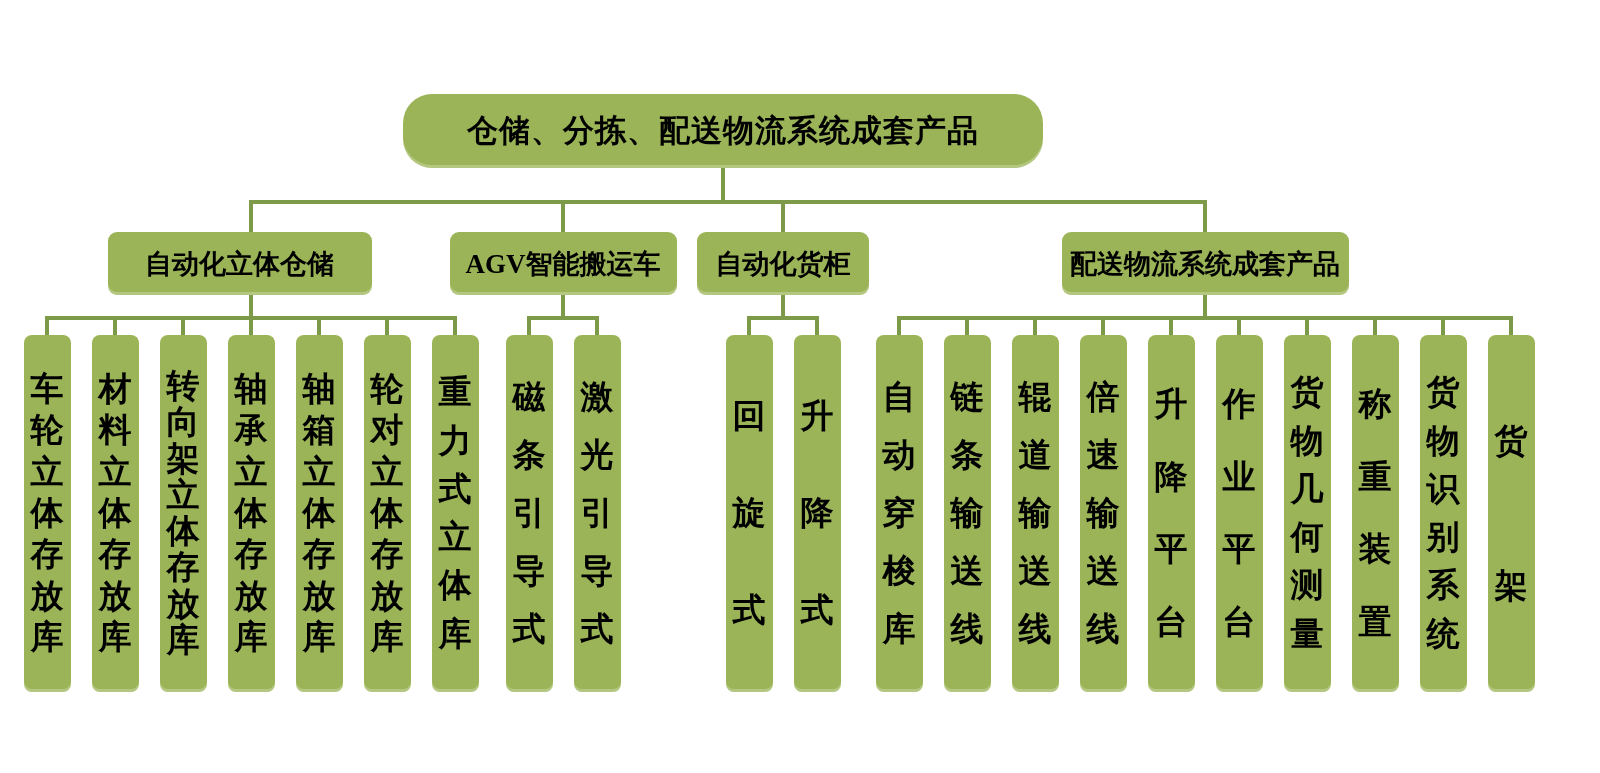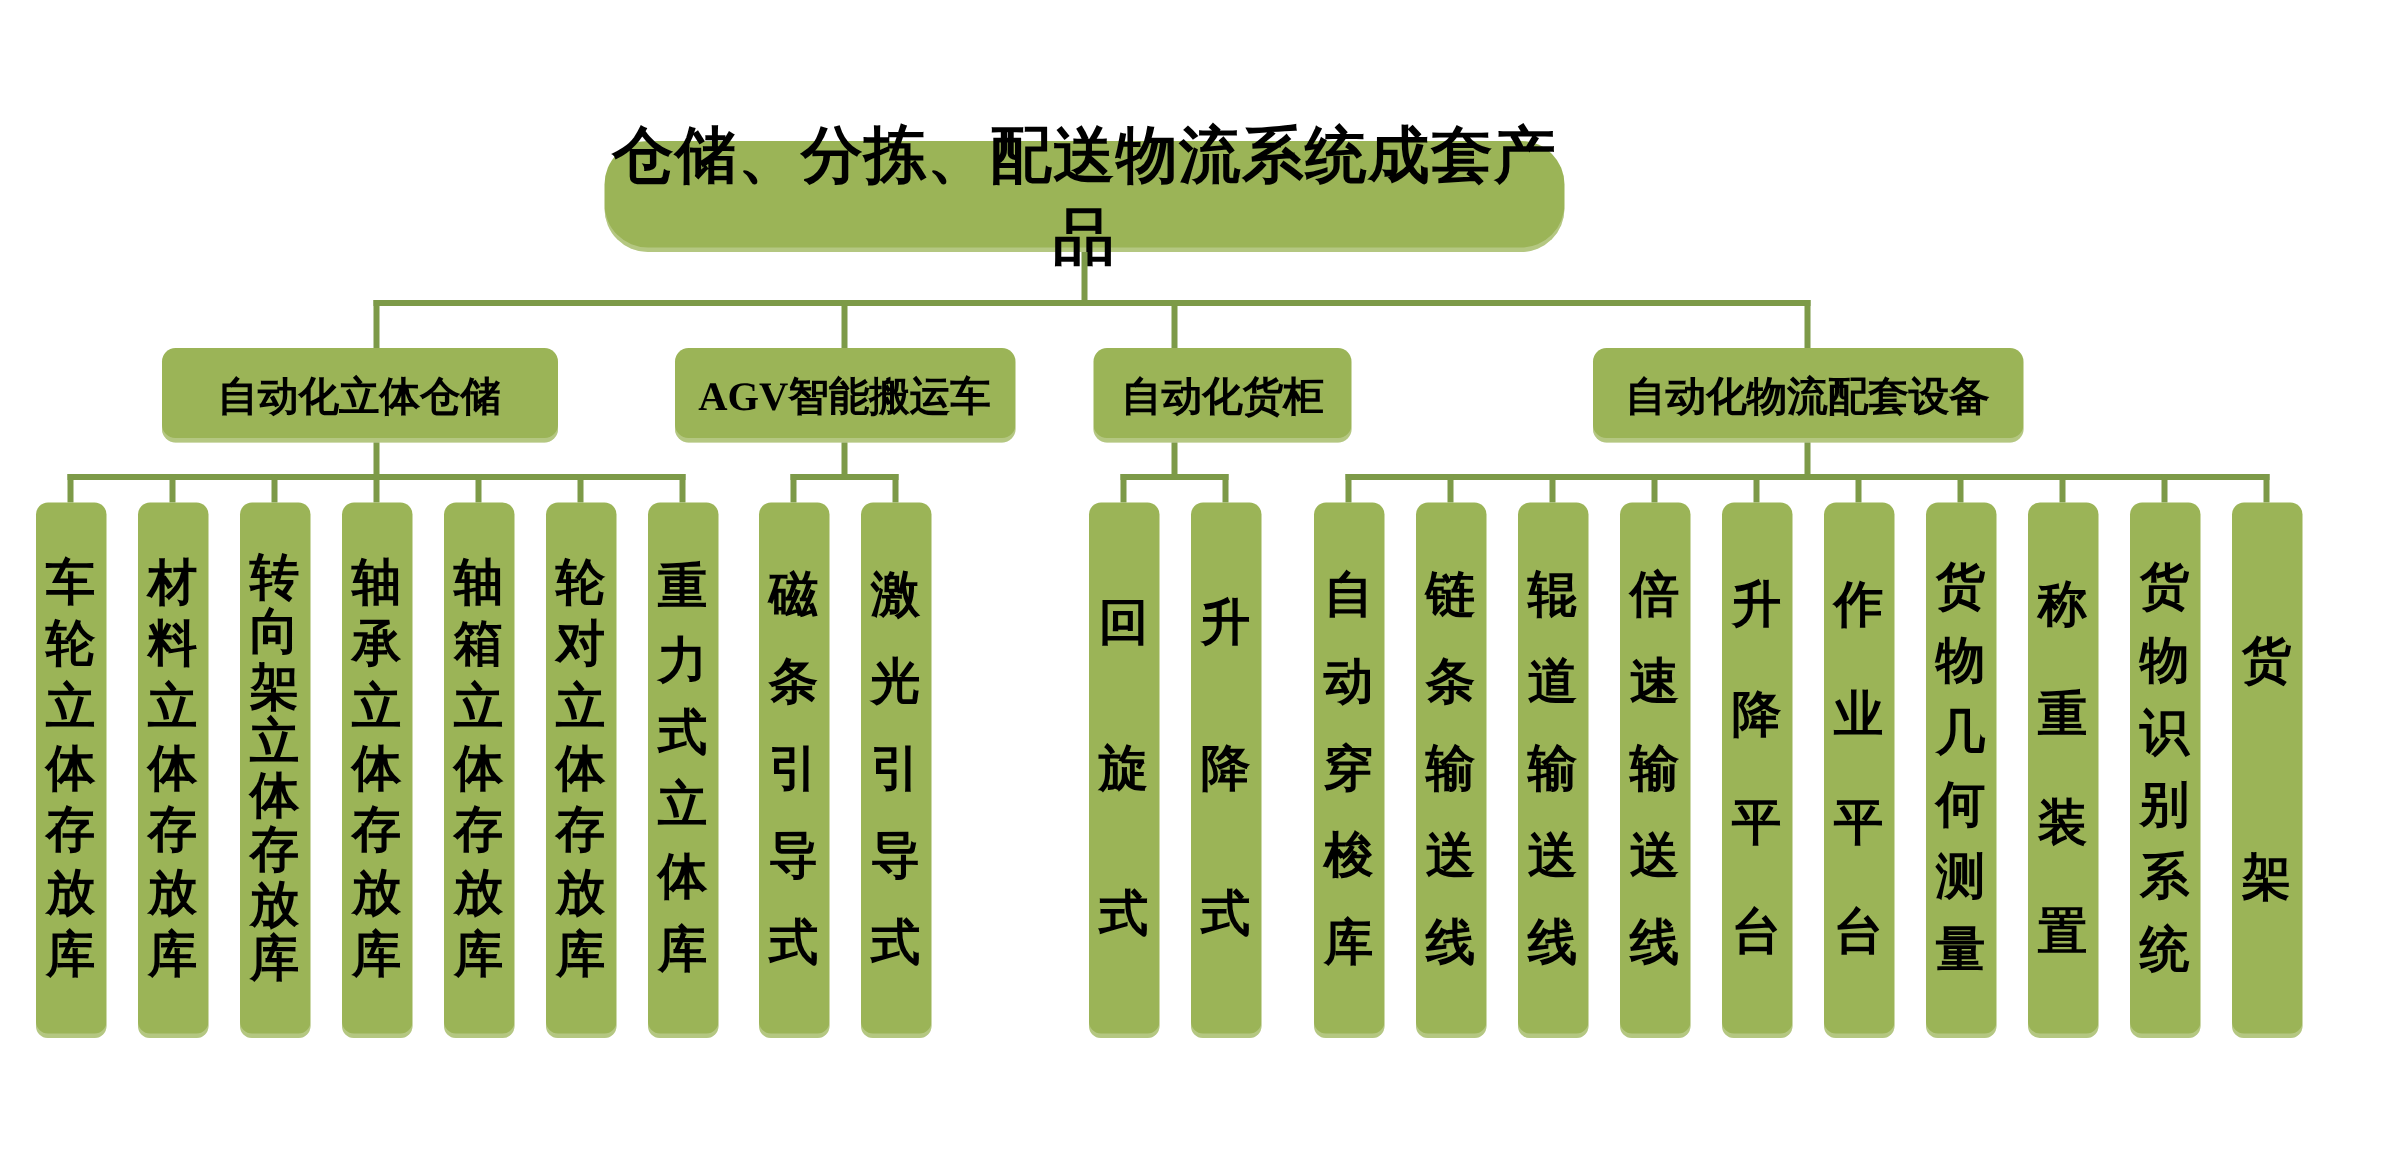--- a/index.html
+++ b/index.html
@@ -18,21 +18,21 @@
     position:absolute;
     background:var(--fill,#9bb457);
     border-radius:9px;
     display:flex;align-items:center;justify-content:center;
     color:var(--text,#000000);
     font-weight:700;
     box-shadow:inset 0 -3px 0 rgba(255,255,255,0.25);
     box-sizing:border-box;
     text-align:center;
   }
-  .node.root{font-size:41px;letter-spacing:1px;border-radius:29px;}
+  .node.root{font-size:31px;letter-spacing:1px;border-radius:29px;}
   .node.l2{font-size:27px;}
   .node.leaf{border-radius:8px;}
   .vstack{
     height:100%;width:100%;
     display:flex;flex-direction:column;
     align-items:center;justify-content:center;
   }
   .vchar{
     width:100%;
     display:flex;align-items:center;justify-content:center;
@@ -159,40 +159,40 @@
       </div>
       <div class="node leaf" style="left: 573.5px; top: 335px; width: 47px; height: 357px;">
         <div class="vstack">
           <div class="vchar" style="height: 58px;">激</div>
           <div class="vchar" style="height: 58px;">光</div>
           <div class="vchar" style="height: 58px;">引</div>
           <div class="vchar" style="height: 58px;">导</div>
           <div class="vchar" style="height: 58px;">式</div>
         </div>
       </div>
-      <div class="node l2" style="left: 697px; top: 232px; width: 172px; height: 63px; margin-left: 32px;">自动化货柜</div>
+      <div class="node l2" style="left: 697px; top: 232px; width: 172px; height: 63px;">自动化货柜</div>
       <div class="cline" style="left: 781px; top: 295px; width: 4px; height: 21px;"></div>
       <div class="cline" style="left: 747px; top: 316px; width: 72px; height: 4px;"></div>
       <div class="cline" style="left: 747px; top: 316px; width: 4px; height: 19px;"></div>
       <div class="cline" style="left: 815px; top: 316px; width: 4px; height: 19px;"></div>
       <div class="node leaf" style="left: 725.5px; top: 335px; width: 47px; height: 357px;">
         <div class="vstack">
           <div class="vchar" style="height: 96.6667px;">回</div>
           <div class="vchar" style="height: 96.6667px;">旋</div>
           <div class="vchar" style="height: 96.6667px;">式</div>
         </div>
       </div>
       <div class="node leaf" style="left: 793.5px; top: 335px; width: 47px; height: 357px;">
         <div class="vstack">
           <div class="vchar" style="height: 96.6667px;">升</div>
           <div class="vchar" style="height: 96.6667px;">降</div>
           <div class="vchar" style="height: 96.6667px;">式</div>
         </div>
       </div>
-      <div class="node l2" style="left: 1061.5px; top: 232px; width: 287px; height: 63px;">自动化物流配套设备</div>
+      <div class="node l2" style="left: 1061.5px; top: 232px; width: 287px; height: 63px;">配送物流系统成套产品</div>
       <div class="cline" style="left: 1203px; top: 295px; width: 4px; height: 21px;"></div>
       <div class="cline" style="left: 897px; top: 316px; width: 616px; height: 4px;"></div>
       <div class="cline" style="left: 897px; top: 316px; width: 4px; height: 19px;"></div>
       <div class="cline" style="left: 965px; top: 316px; width: 4px; height: 19px;"></div>
       <div class="cline" style="left: 1033px; top: 316px; width: 4px; height: 19px;"></div>
       <div class="cline" style="left: 1101px; top: 316px; width: 4px; height: 19px;"></div>
       <div class="cline" style="left: 1169px; top: 316px; width: 4px; height: 19px;"></div>
       <div class="cline" style="left: 1237px; top: 316px; width: 4px; height: 19px;"></div>
       <div class="cline" style="left: 1305px; top: 316px; width: 4px; height: 19px;"></div>
       <div class="cline" style="left: 1373px; top: 316px; width: 4px; height: 19px;"></div>

